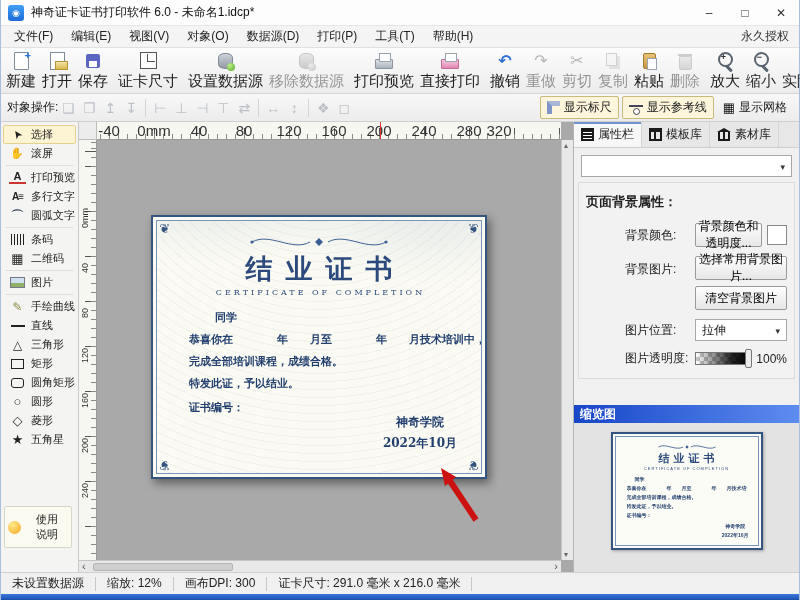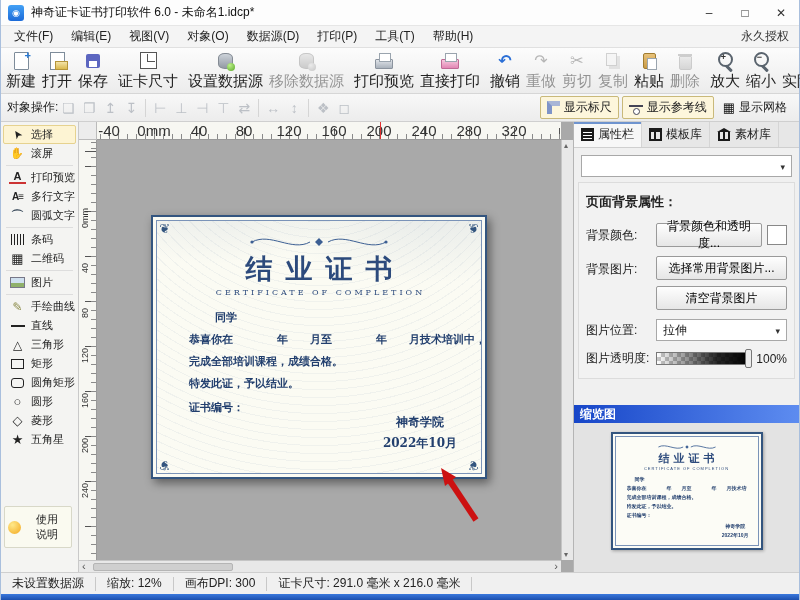--- a/index.html
+++ b/index.html
@@ -147,21 +147,21 @@
 .ti-tmpl::before { content:''; position:absolute; left:0; right:0; top:0; height:2px; background:#1a1a1a; }
 .ti-tmpl::after { content:''; position:absolute; left:3px; top:2px; bottom:0; width:2px; background:#1a1a1a; }
 .ti-bank { width:14px; height:13px; position:relative; flex:0 0 14px; }
 .ti-bank::before { content:''; position:absolute; left:1px; right:1px; top:4px; bottom:0; background:repeating-linear-gradient(90deg,#1a1a1a 0 2px,transparent 2px 5px); border-bottom:2px solid #1a1a1a; }
 .ti-bank::after { content:''; position:absolute; left:0; right:0; top:0; height:4px; background:#1a1a1a; clip-path:polygon(50% 0,100% 100%,0 100%); }
 .rp-combo { margin:7px 7px 5px; height:22px; background:#fff; border:1px solid #a8a8a8; display:flex; align-items:center; justify-content:space-between; padding:0 6px; }
 .combo-arrow::before { content:'\25BE'; font-size:9px; color:#333; }
 .group-box { border:1px solid #dcdcdc; background:#f2f2f2; margin:0 4px; padding:8px 7px 2px; }
 .sec-title { font-size:13px; font-weight:bold; margin:2px 0 12px; }
 .row { display:flex; align-items:center; margin-bottom:9px; }
-.row-label { width:70px; flex:0 0 70px; font-size:12px; }
+.row-label { width:70px; flex:0 0 70px; font-size:12px;margin-left:39px; }
 .btn { font-family:inherit; background:linear-gradient(#fefefe,#e6e6e6); border:1px solid #9a9a9a; border-radius:2px; font-size:12px; height:24px; display:flex; align-items:center; justify-content:center; width:100%; }
 .swatch { width:20px; height:20px; background:#fff; border:1px solid #888; margin-left:5px; flex:0 0 20px; }
 .bgimg-col { flex:1; display:flex; flex-direction:column; gap:6px; }
 .red-wrap { border:2px solid #b03434; border-radius:2px; padding:2px; }
 .pos-select { flex:1; height:22px; background:#fff; border:1px solid #a8a8a8; display:flex; align-items:center; justify-content:space-between; padding:0 6px; }
 .opacity-slider { flex:1; height:13px; border:1px solid #777; position:relative;
   background:
     linear-gradient(90deg, rgba(0,0,0,0) 0%, rgba(0,0,0,.85) 65%, #000 100%),
     repeating-conic-gradient(#c9c9c9 0% 25%, #fff 0% 50%) 0 0/8px 8px; }
 .slider-thumb { position:absolute; right:-2px; top:-4px; width:7px; height:19px; background:#ececec; border:1px solid #777; border-radius:2px; }
@@ -435,21 +435,21 @@
       <div class="h-ruler" id="h-ruler">
           <span class="h-lab" style="left: 12px;">-40</span>
           <span class="h-lab" style="left: 57px;">0mm</span>
           <span class="h-lab" style="left: 102px;">40</span>
           <span class="h-lab" style="left: 147px;">80</span>
           <span class="h-lab" style="left: 192px;">120</span>
           <span class="h-lab" style="left: 237px;">160</span>
           <span class="h-lab" style="left: 282px;">200</span>
           <span class="h-lab" style="left: 327px;">240</span>
           <span class="h-lab" style="left: 372px;">280</span>
-          <span class="h-lab" style="left: 417px;">320</span>
+          <span class="h-lab" style="left: 402px;">320</span>
           <div class="h-marker" style="left: 283px;"></div>
         </div>
       <div class="v-ruler" id="v-ruler">
           <span class="v-lab" style="top: 88px;">0mm</span>
           <span class="v-lab" style="top: 133px;">40</span>
           <span class="v-lab" style="top: 178px;">80</span>
           <span class="v-lab" style="top: 223px;">120</span>
           <span class="v-lab" style="top: 268px;">160</span>
           <span class="v-lab" style="top: 313px;">200</span>
           <span class="v-lab" style="top: 358px;">240</span>

